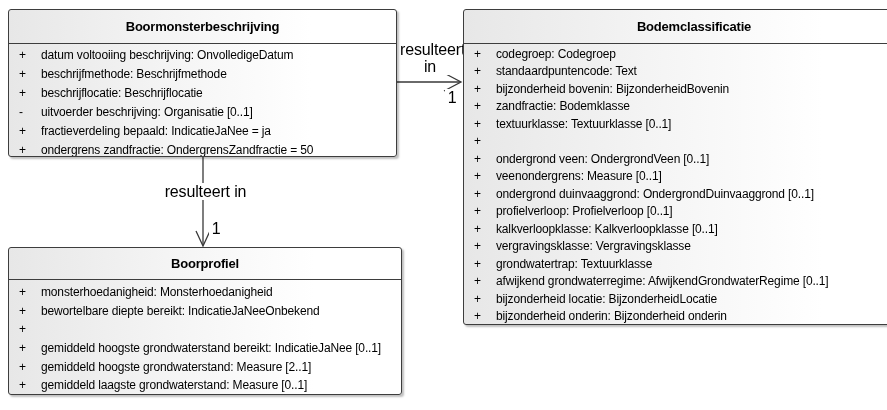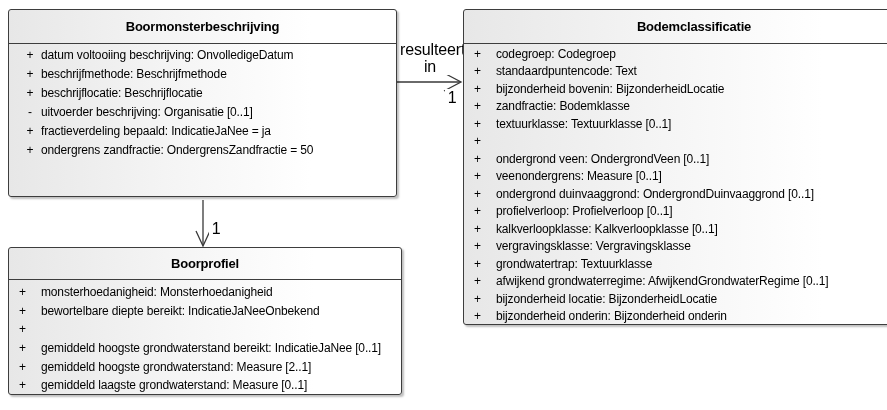--- a/index.html
+++ b/index.html
@@ -79,21 +79,21 @@
     <line x1="203" y1="157" x2="203" y2="245"></line>
     <polyline points="196,231 203,246 210,231"></polyline>
   </svg>
 
   <div class="conn-label" style="left:400px; top:41px; width:60px;">resulteert in</div>
   <div class="conn-mult" style="left:445px; top:89px; width:14px;">1</div>
 
   <div class="conn-label" style="left:158px; top:183px; width:95px;">resulteert in</div>
   <div class="conn-mult" style="left:209px; top:220px; width:14px;">1</div>
 
-  <div class="classbox" style="left:8px; top:9px; width:389px; height:188px;text-align:center;">
+  <div class="classbox" style="left:8px; top:9px; width:389px; height:148px;">
     <div class="cb-title" style="height:34px;">Boormonsterbeschrijving</div>
     <div class="cb-attrs" style="--rowh:19px;">
         <div class="attr-row">
           <span class="vis">+</span>
           <span class="attr-text">datum voltooiing beschrijving: OnvolledigeDatum</span>
         </div>
         <div class="attr-row">
           <span class="vis">+</span>
           <span class="attr-text">beschrijfmethode: Beschrijfmethode</span>
         </div>
@@ -122,21 +122,21 @@
         <div class="attr-row">
           <span class="vis">+</span>
           <span class="attr-text">codegroep: Codegroep</span>
         </div>
         <div class="attr-row">
           <span class="vis">+</span>
           <span class="attr-text">standaardpuntencode: Text</span>
         </div>
         <div class="attr-row">
           <span class="vis">+</span>
-          <span class="attr-text">bijzonderheid bovenin: BijzonderheidLocatie</span>
+          <span class="attr-text">bijzonderheid bovenin: BijzonderheidBovenin</span>
         </div>
         <div class="attr-row">
           <span class="vis">+</span>
           <span class="attr-text">zandfractie: Bodemklasse</span>
         </div>
         <div class="attr-row">
           <span class="vis">+</span>
           <span class="attr-text">textuurklasse: Textuurklasse [0..1]</span>
         </div>
         <div class="attr-row">

